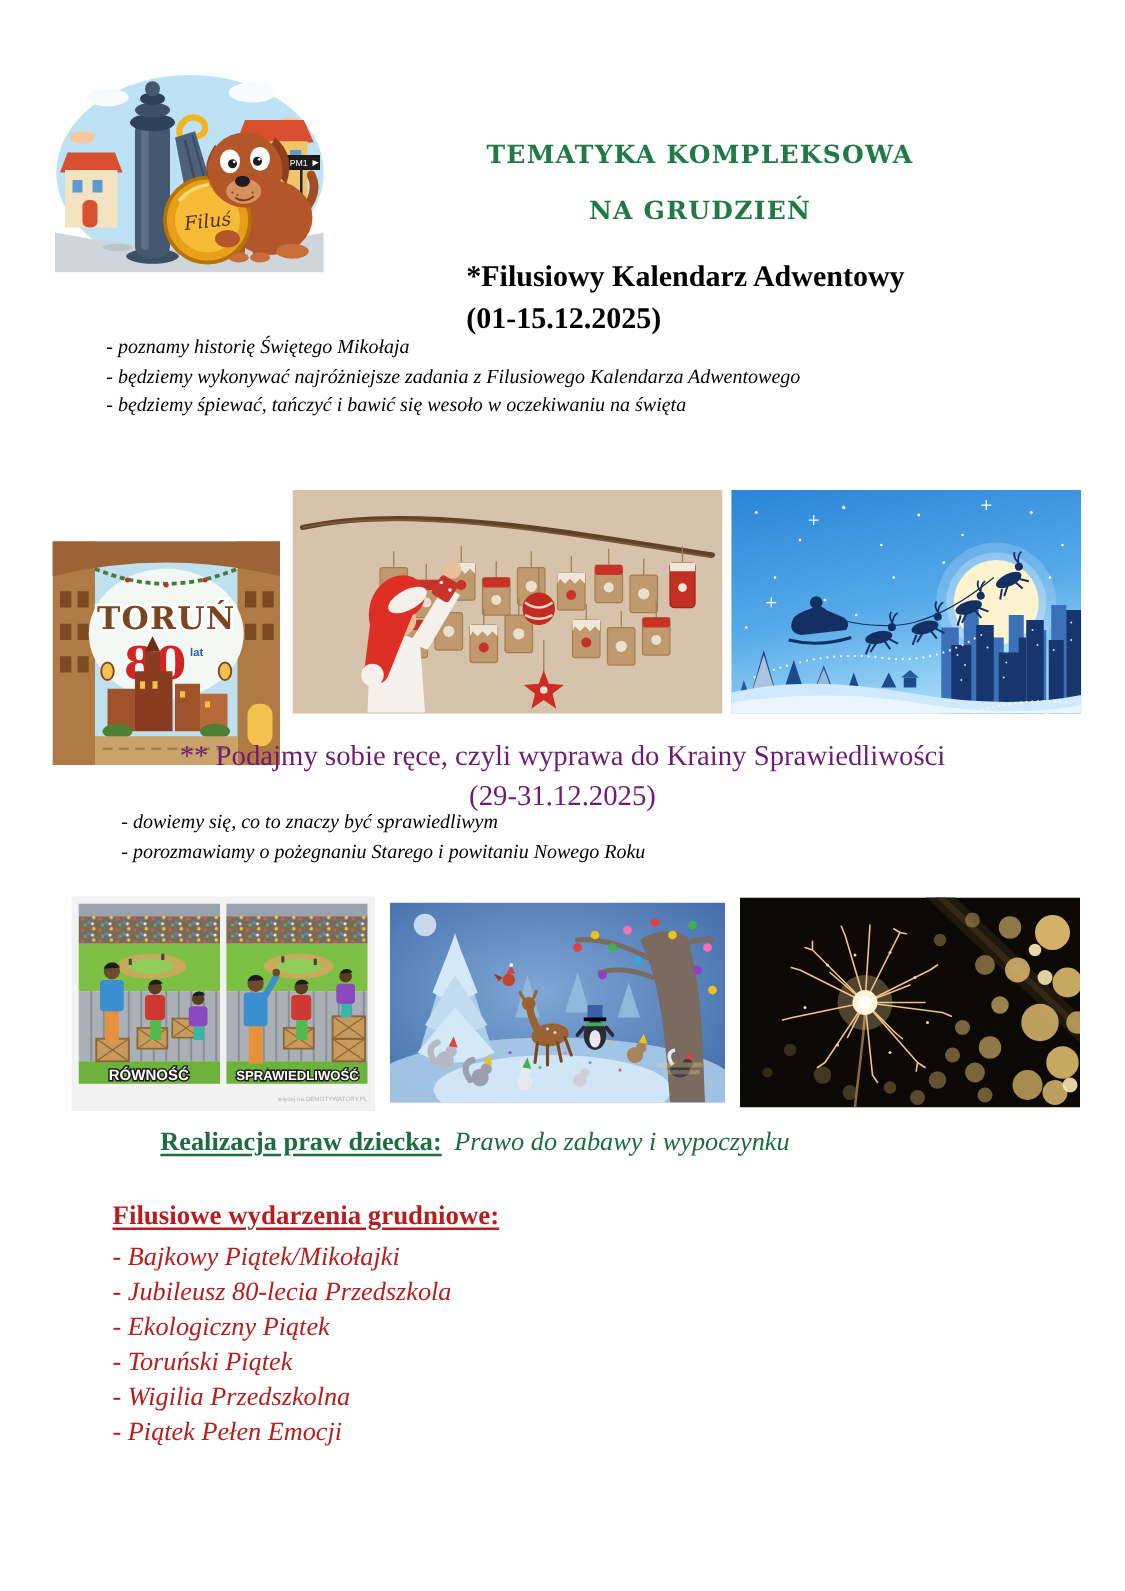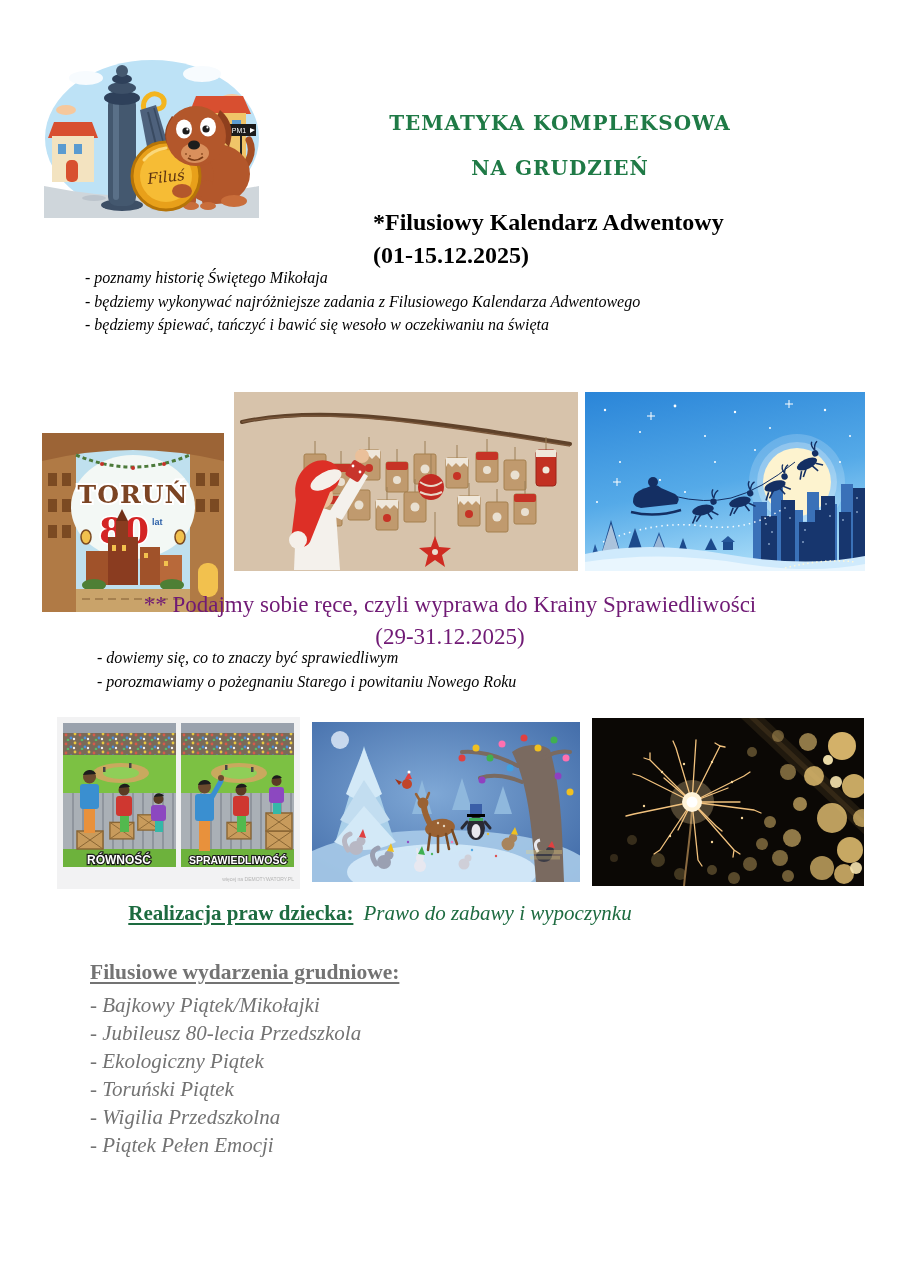--- a/index.html
+++ b/index.html
@@ -15,21 +15,21 @@
     font-size:23px;line-height:32px;}
   .ilist{font-style:italic;font-size:16px;color:#000;}
   .ilist .li{line-height:23.5px;white-space:nowrap;}
   .list1{left:85px;top:266px;}
   .list2{left:85px;top:646px;margin-left:12px;}
 
   .rights{left:0;top:901px;width:760px;text-align:center;color:#1d6b40;font-size:21px;}
   .rights .lbl{font-weight:700;text-decoration:underline;text-underline-offset:3px;}
   .rights .val{font-style:italic;margin-left:10px;}
 
-  .events{left:90px;top:957px;color:#737373;}
+  .events{left:90px;top:957px;color:#b91c1c;}
   .events .ehead{font-weight:700;font-size:21.5px;text-decoration:underline;text-underline-offset:3px;line-height:30px;}
   .events .eli{font-style:italic;font-size:21px;line-height:28px;white-space:nowrap;}
   .events .elist{margin-top:4px;}
 
   svg{display:block;}
   .img{position:absolute;}
 </style>
 </head>
 <body>
 

